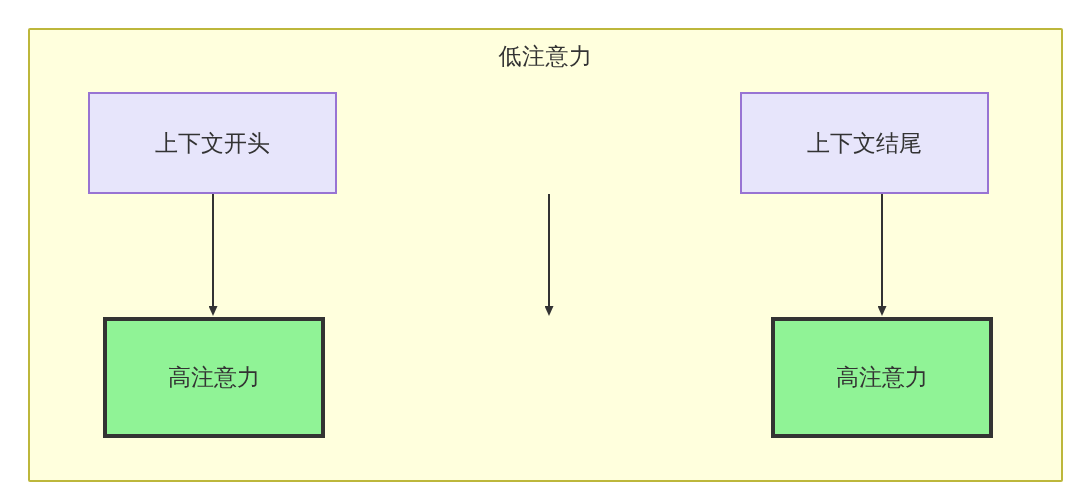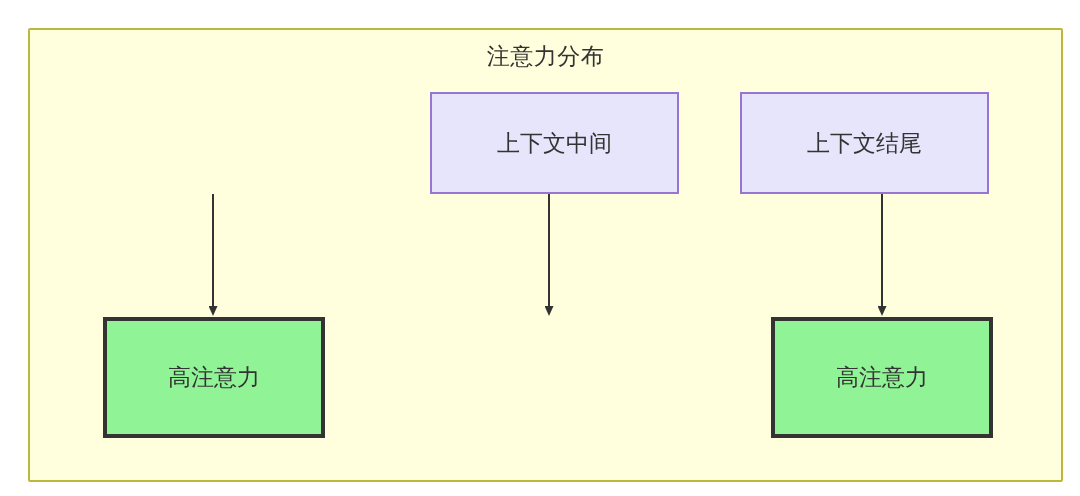--- a/index.html
+++ b/index.html
@@ -96,45 +96,45 @@
     height: 496px;
     pointer-events: none;
   }
 </style>
 </head>
 <body>
 
 <div id="canvas">
 
   <div id="cluster">
-    <div id="cluster-title">注意力分布</div>
+    <div id="cluster-title">低注意力</div>
   </div>
 
   <svg id="edges" viewBox="0 0 1080 496" xmlns="http://www.w3.org/2000/svg">
     <defs>
       <marker id="arrowhead" markerWidth="10" markerHeight="9" refX="1" refY="4.5" orient="auto" markerUnits="userSpaceOnUse">
         <path d="M0,0 L10,4.5 L0,9 Z" fill="#333333"></path>
       </marker>
     </defs>
 
     <g>
       <line x1="213" y1="194" x2="213" y2="307" stroke="#333333" stroke-width="2" marker-end="url(#arrowhead)"></line>
     </g>
     <g>
       <line x1="549" y1="194" x2="549" y2="307" stroke="#333333" stroke-width="2" marker-end="url(#arrowhead)"></line>
     </g>
     <g>
       <line x1="882" y1="194" x2="882" y2="307" stroke="#333333" stroke-width="2" marker-end="url(#arrowhead)"></line>
     </g>
   </svg>
 
+  <div class="node node-source" id="node-ctx-start">
+    <span>上下文开头</span>
+  </div>
 
-  <div class="node node-source" id="node-ctx-middle">
-    <span>上下文中间</span>
-  </div>
 
   <div class="node node-source" id="node-ctx-end">
     <span>上下文结尾</span>
   </div>
 
   <div class="node node-result fill-high" id="node-attn-start">
     <span>高注意力</span>
   </div>
 
 

